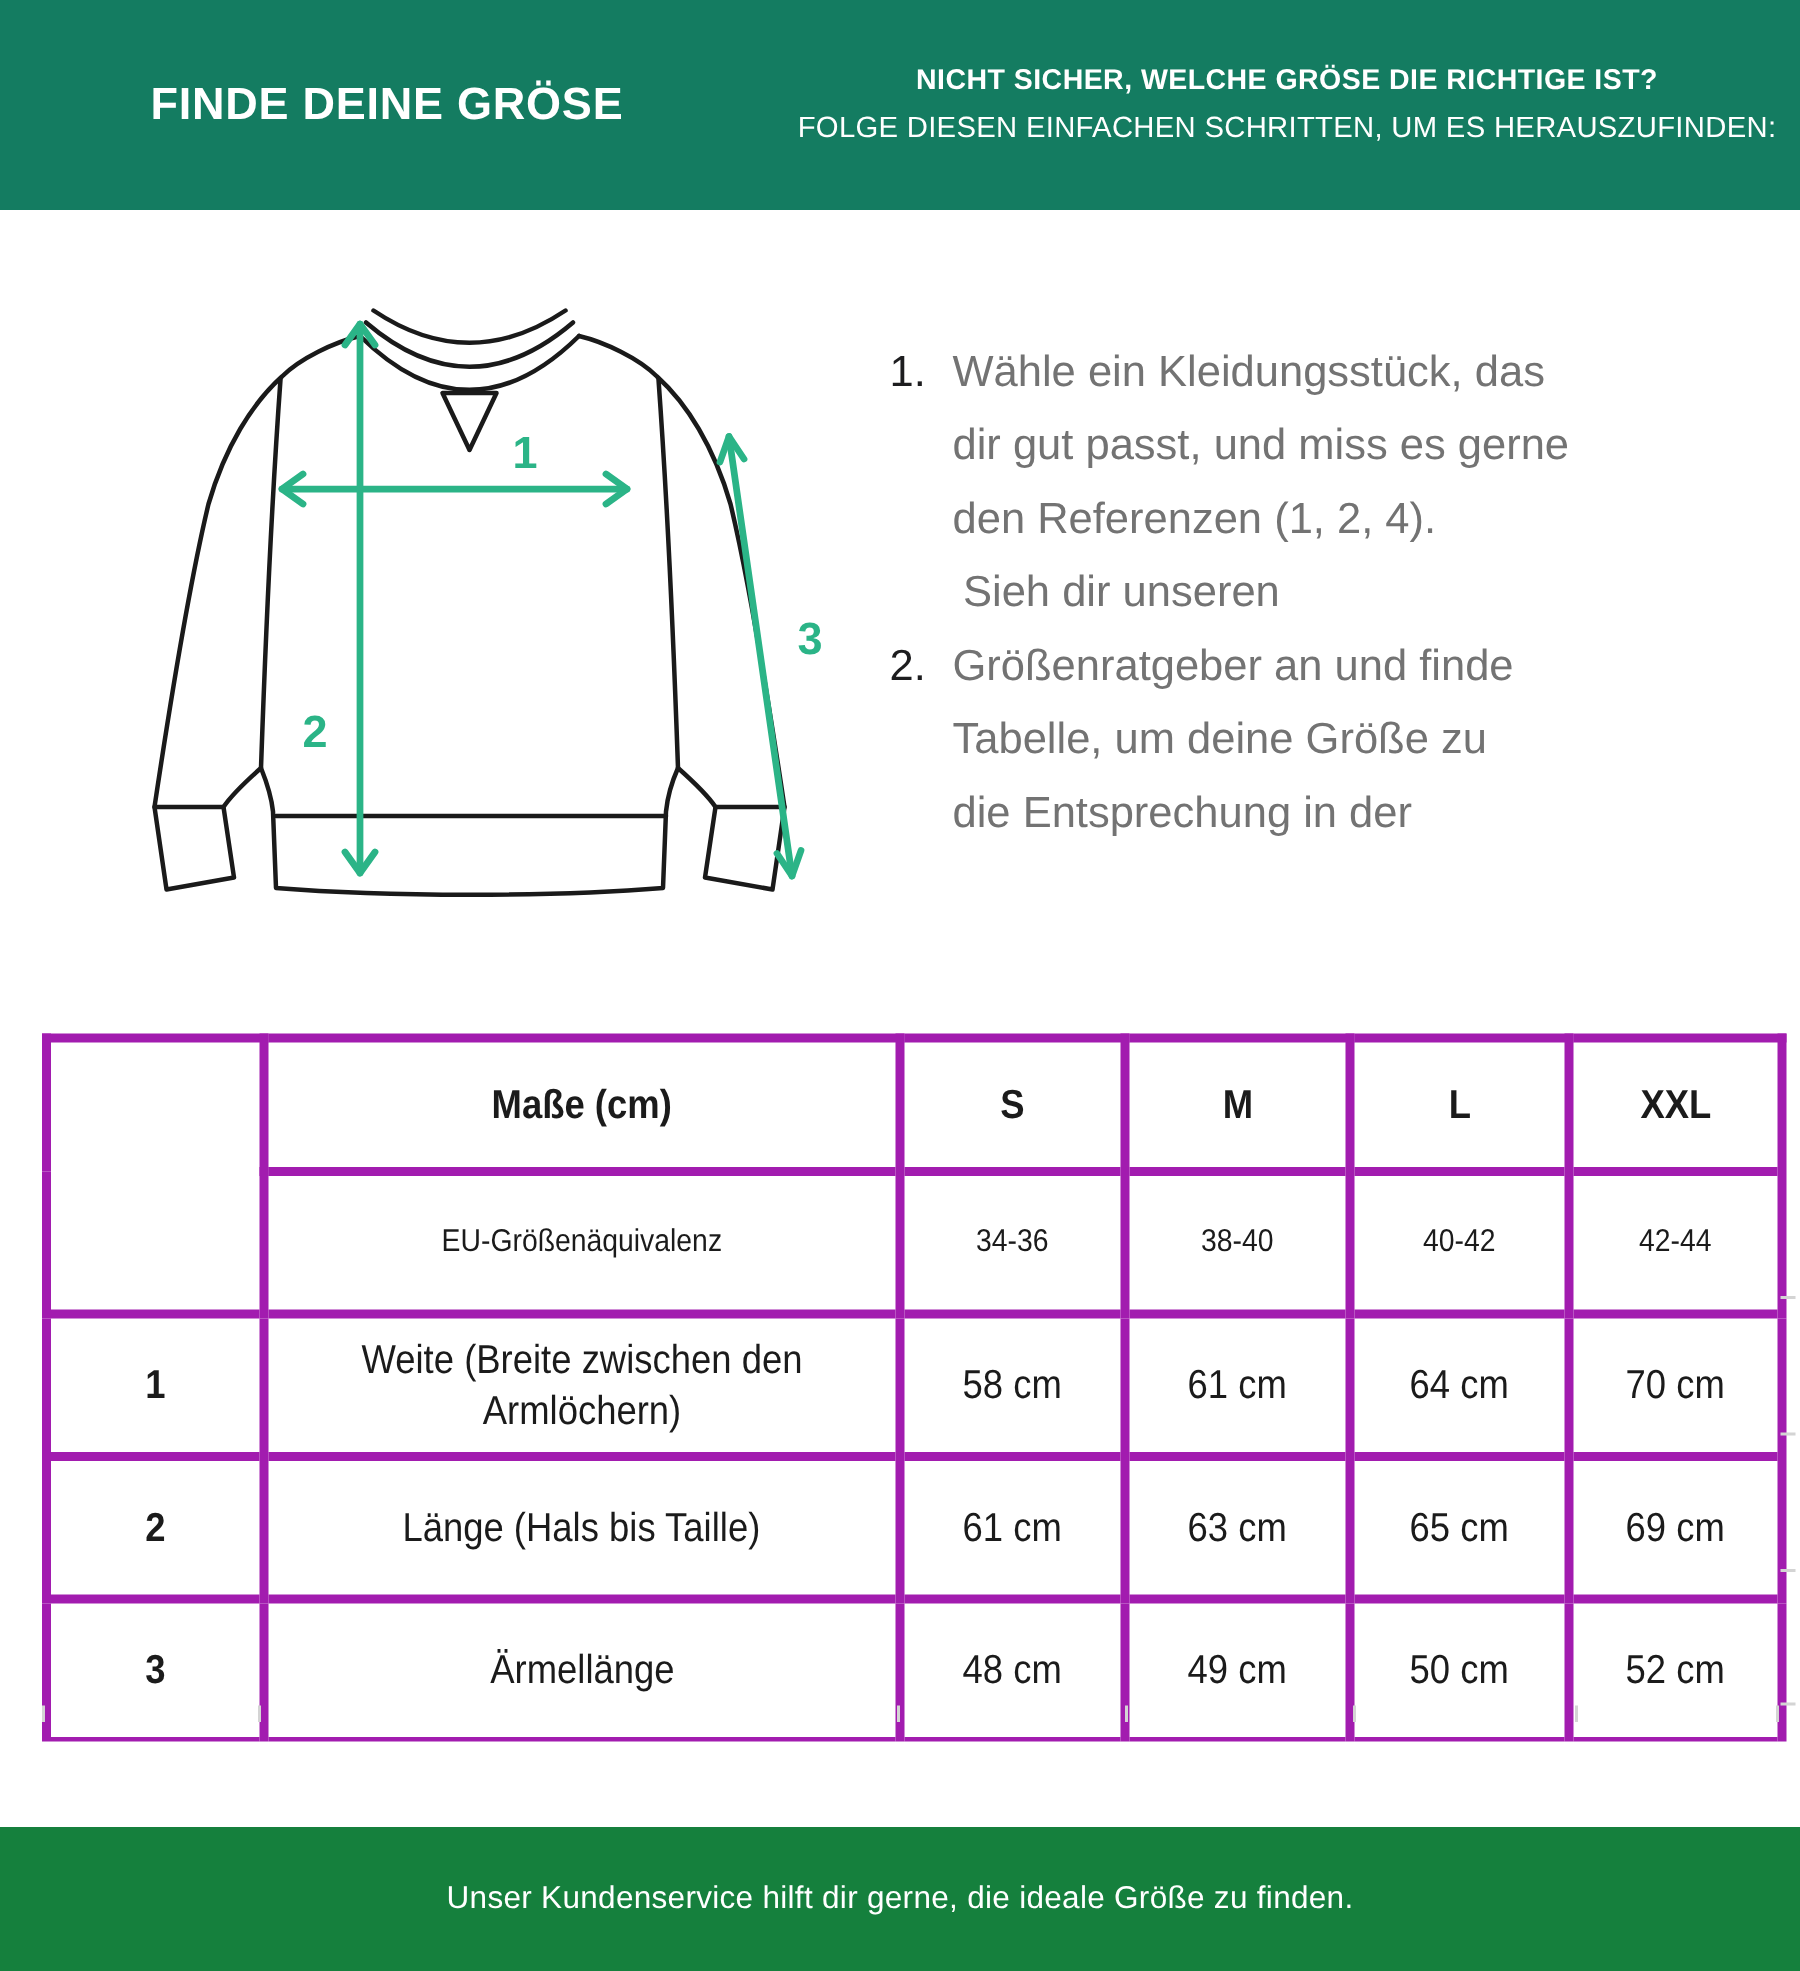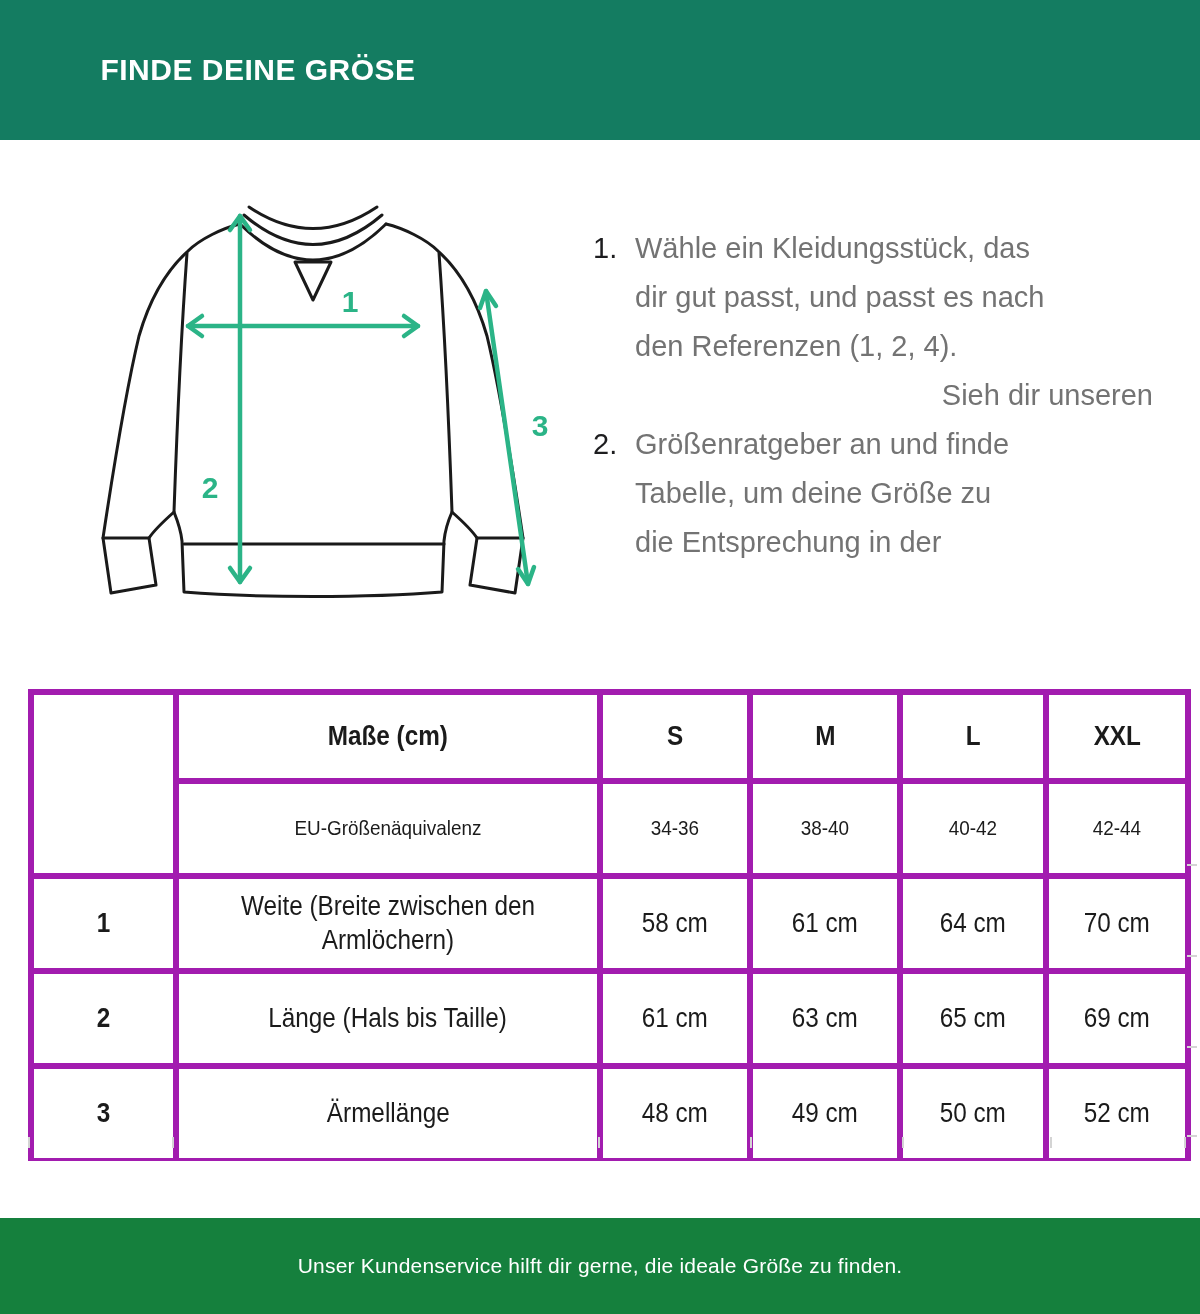--- a/index.html
+++ b/index.html
@@ -15,21 +15,21 @@
   .sub2{color:#ffffff;font-size:19.5px;font-weight:normal;letter-spacing:.2px;}
 
   
   .hero{position:absolute;left:0;top:140px;width:1200px;height:550px;}
   .diagram{position:absolute;left:88px;top:46px;width:470px;height:452px;}
   .steps{position:absolute;left:593px;top:84px;width:560px;}
   .step{display:flex;}
   .step .num{width:42px;flex:0 0 42px;font-size:29px;line-height:49px;color:#1d1d1f;}
   .step .lines{flex:1;}
   .step .lines div{font-size:29px;line-height:49px;color:#737373;white-space:nowrap;}
-  .indent-sm{padding-left:7px;text-align:right;}
+  .indent-sm{padding-left:7px;}
 
   
   .tablewrap{position:absolute;left:28px;top:689px;}
   table.size{border-collapse:collapse;table-layout:fixed;width:1157px;}
   table.size td,table.size th{border:6px solid #a21caf;text-align:center;vertical-align:middle;padding:0;}
   table.size tr.hdr th{border-bottom-width:3px;height:83px;font-size:27px;font-weight:bold;}
   table.size tr.eu td{height:89px;font-size:21px;font-weight:normal;border-bottom-width:3px;}
   table.size tr.meas td{height:89px;font-size:27px;font-weight:normal;border-bottom-width:3px;}
   table.size tr.meas td.ref{font-weight:bold;}
   table.size td.corner{border-bottom-width:3px;}
@@ -48,20 +48,22 @@
 </head>
 <body>
 
 <div class="page">
 
   <header class="topbar" style="background:#147C61;">
     <div class="topbar-left">
       <h1>FINDE DEINE GRÖSE</h1>
     </div>
     <div class="topbar-right">
+      <div class="sub1">NICHT SICHER, WELCHE GRÖSE DIE RICHTIGE IST?</div>
+      <div class="sub2">FOLGE DIESEN EINFACHEN SCHRITTEN, UM ES HERAUSZUFINDEN:</div>
     </div>
   </header>
 
   <section class="hero">
 
     <svg class="diagram" viewBox="0 0 470 452" xmlns="http://www.w3.org/2000/svg">
 
       <g fill="none" stroke="#1a1a1a" stroke-width="3" stroke-linecap="round" stroke-linejoin="round">
         <path d="M 152,38
                  C 135,42 112,53 100,65
@@ -118,21 +120,21 @@
         <text x="122" y="312">2</text>
         <text x="452" y="250">3</text>
       </g>
     </svg>
 
     <div class="steps">
       <div class="step">
         <span class="num">1.</span>
         <div class="lines">
           <div>Wähle ein Kleidungsstück, das</div>
-          <div>dir gut passt, und passt es nach</div>
+          <div>dir gut passt, und miss es gerne</div>
           <div>den Referenzen (1, 2, 4).</div>
           <div class="indent-sm">Sieh dir unseren</div>
         </div>
       </div>
       <div class="step">
         <span class="num">2.</span>
         <div class="lines">
           <div>Größenratgeber an und finde</div>
           <div>Tabelle, um deine Größe zu</div>
           <div>die Entsprechung in der</div>

